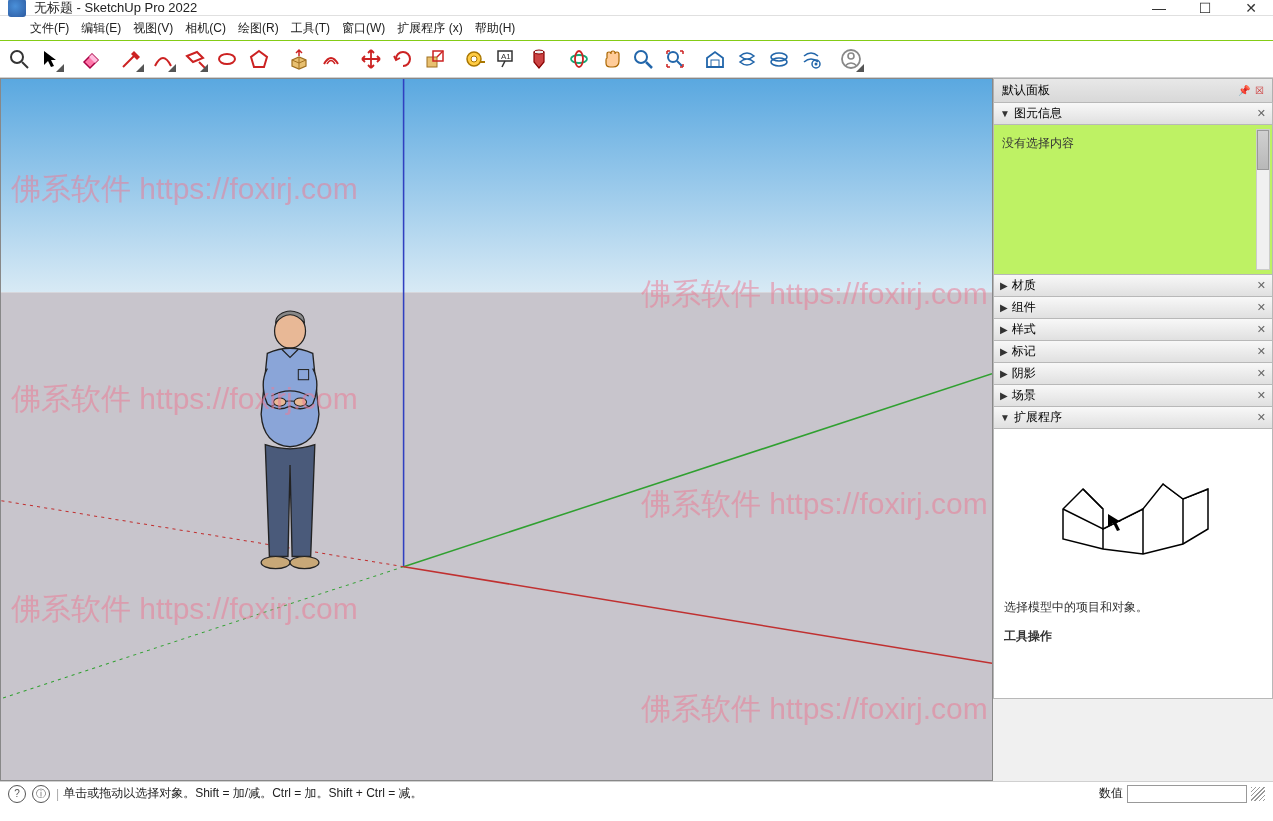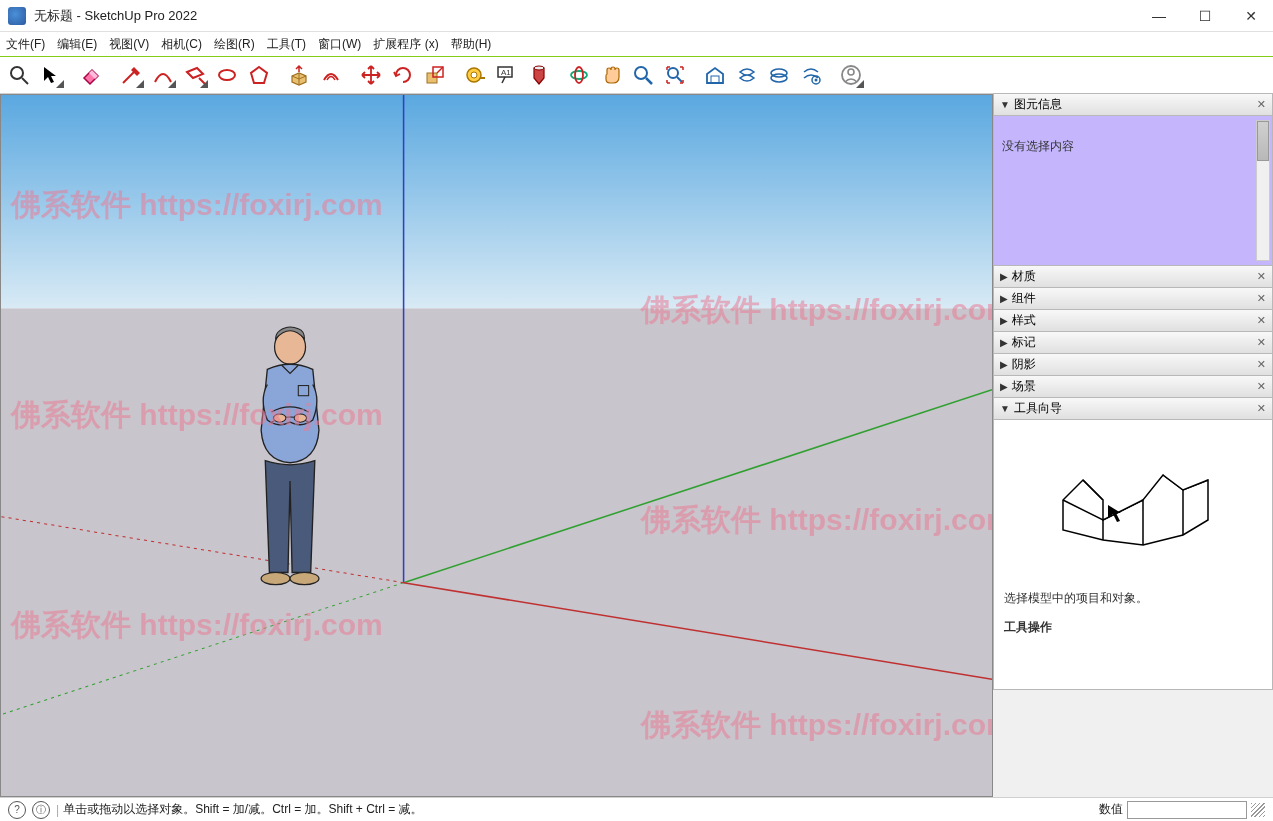--- a/index.html
+++ b/index.html
@@ -1,52 +1,52 @@
 <!DOCTYPE html>
 <html><head>
 <meta charset="utf-8">
 <style>
 * { box-sizing: border-box; margin: 0; padding: 0; }
 body { font-family: "Microsoft YaHei", "Segoe UI", sans-serif; font-size: 12px; background: #fff; overflow: hidden; width: 1273px; height: 821px; position: relative; }
-.titlebar { height: 32px; display: flex; align-items: center; padding: 0 8px; background: #fff; border-bottom: 1px solid #e0e0e0; }
+.titlebar { height: 16px; display: flex; align-items: center; padding: 0 8px; background: #fff; border-bottom: 1px solid #e0e0e0; }
 .titlebar .app-icon { width: 18px; height: 18px; background: radial-gradient(circle at 40% 40%, #4a90d9, #2c5aa0); border-radius: 3px; margin-right: 8px; }
 .titlebar .title { flex: 1; font-size: 13px; color: #222; }
 .window-controls { display: flex; gap: 18px; }
 .window-controls span { font-size: 14px; cursor: pointer; color: #333; width: 28px; text-align: center; }
-.menubar { height: 24px; display: flex; align-items: center; padding: 0 0; background: #fff; }
+.menubar { height: 24px; display: flex; align-items: center; padding: 0 24px; background: #fff; }
 .menubar span { padding: 3px 6px; font-size: 12px; cursor: pointer; color: #222; }
 .toolbar { height: 38px; display: flex; align-items: center; padding: 2px 4px; background: #fff; border-top: 1px solid #84cc16; border-bottom: 1px solid #d0d0d0; gap: 2px; }
 .tool { width: 30px; height: 30px; display: flex; align-items: center; justify-content: center; cursor: pointer; border: 1px solid transparent; position: relative; }
 .tool.withdd::after { content: ""; position: absolute; right: 1px; bottom: 1px; border-left: 4px solid transparent; border-top: 4px solid transparent; border-right: 4px solid #555; border-bottom: 4px solid #555; width:0; height:0;}
 .sep { width: 6px; }
 .content { display: flex; height: calc(100% - 32px - 24px - 38px - 24px); }
 .viewport { flex: 1; position: relative; overflow: hidden; border: 1px solid #888; }
 .sidepanel { width: 280px; background: #f0f0f0; display: flex; flex-direction: column; }
 .panel-title { background: linear-gradient(#e8e8e8,#d8d8d8); padding: 3px 8px; font-size: 12px; border: 1px solid #b0b0b0; display: flex; align-items: center; justify-content: space-between; }
 .panel-title .actions { display:flex; gap:4px; font-size:10px; color:#555;}
 .panel-section { background: linear-gradient(#f8f8f8,#e0e0e0); border: 1px solid #b8b8b8; margin-top: -1px; padding: 2px 6px; display: flex; align-items: center; font-size: 12px; cursor: pointer; }
 .panel-section .arrow { margin-right: 4px; font-size: 10px; color: #333; }
 .panel-section .close { margin-left: auto; font-size: 11px; color: #666; }
-.panel-body { background: #c4b5fd; border: 1px solid #b8b8b8; border-top: none; padding: 22px 8px; font-size: 12px; color: #333; }
+.panel-body { background: #bef264; border: 1px solid #b8b8b8; border-top: none; padding: 10px 8px; font-size: 12px; color: #333; }
 .entity-info-body { height: 150px; position: relative; }
 .scrollbar-track { position:absolute; right:2px; top:4px; bottom:4px; width:14px; background:#f0f0f0; border:1px solid #ccc; }
 .scrollbar-thumb { width:100%; height:40px; background: linear-gradient(#d0d0d0,#b8b8b8); border:1px solid #999; }
 .instructor-body { height: 270px; background:#fff; padding:10px; }
 .instructor-body svg { display:block; margin: 20px auto 30px; }
 .instructor-title { font-weight: bold; font-size: 15px; color:#000; }
 .instructor-desc { font-size: 12px; color:#333; margin-top:6px;}
 .instructor-sub { font-size: 12px; font-weight:bold; margin-top:12px;}
 .statusbar { height: 24px; display: flex; align-items: center; padding: 0 8px; background: #fff; border-top: 1px solid #d0d0d0; font-size: 12px; }
 .statusbar .icon-btn { width:18px; height:18px; border:1.5px solid #555; border-radius:50%; display:flex; align-items:center; justify-content:center; font-size:10px; margin-right:6px; cursor:pointer; color:#555;}
 .statusbar .hint { flex:1; margin-left:4px; color:#222;}
 .statusbar .measure-label { margin-right:4px; color:#222;}
 .statusbar .measure-box { width:120px; height:18px; border:1px solid #999; background:#fff; margin-right:4px;}
 .statusbar .grip { width:14px; height:14px; background: repeating-linear-gradient(135deg, #999, #999 1px, transparent 1px, transparent 3px); }
 
-.wm { position:absolute; color: rgba(234,124,150,0.55); font-weight:bold; font-size:30px; pointer-events:none; white-space:nowrap; font-family: "Microsoft YaHei", sans-serif;}
+.wm { position:absolute; color: rgba(234,124,150,0.55); font-weight:normal; font-size:30px; pointer-events:none; white-space:nowrap; font-family: "Microsoft YaHei", sans-serif;}
 </style>
 </head>
 <body>
 
 <div class="titlebar">
   <div class="app-icon"></div>
   <div class="title">无标题 - SketchUp Pro 2022</div>
   <div class="window-controls">
     <span>—</span>
     <span>☐</span>
@@ -270,20 +270,27 @@
     
     <div class="wm" style="left:10px; top:90px;">佛系软件 https://foxirj.com</div>
     <div class="wm" style="left:640px; top:195px;">佛系软件 https://foxirj.com</div>
     <div class="wm" style="left:10px; top:300px;">佛系软件 https://foxirj.com</div>
     <div class="wm" style="left:640px; top:405px;">佛系软件 https://foxirj.com</div>
     <div class="wm" style="left:10px; top:510px;">佛系软件 https://foxirj.com</div>
     <div class="wm" style="left:640px; top:610px;">佛系软件 https://foxirj.com</div>
   </div>
 
   <div class="sidepanel">
+    <div class="panel-title">
+      <span>默认面板</span>
+      <span class="actions">
+          <span>📌</span>
+          <span style="color:#c33">☒</span>
+        </span>
+    </div>
 
     <div class="panel-section">
       <span class="arrow">▼</span>
       <span>图元信息</span>
       <span class="close">✕</span>
     </div>
     <div class="panel-body entity-info-body">
       <span>没有选择内容</span>
       <div class="scrollbar-track">
           <div class="scrollbar-thumb"></div>
@@ -315,21 +322,21 @@
       <span>阴影</span>
       <span class="close">✕</span>
     </div>
     <div class="panel-section">
       <span class="arrow">▶</span>
       <span>场景</span>
       <span class="close">✕</span>
     </div>
     <div class="panel-section">
       <span class="arrow">▼</span>
-      <span>工具向导</span>
+      <span>扩展程序</span>
       <span class="close">✕</span>
     </div>
     <div class="panel-body instructor-body">
       <svg width="200" height="110">
         <g stroke="#000" stroke-width="1.5" fill="#fff">
           <path d="M30 80 L30 50 L50 30 L70 50 L70 70 L110 50 L130 25 L150 40 L175 30 L175 70 L150 85 L110 95 L70 90 L30 80 Z"></path>
           <path d="M70 50 L70 90 M110 50 L110 95 M150 40 L150 85 M30 50 L70 70 L110 50 M50 30 L70 50 M130 25 L150 40 L175 30"></path>
         </g>
         <path d="M75 55 L75 68 L80 64 L84 72 L87 71 L83 63 L88 63 Z" fill="#000"></path>
       </svg>

